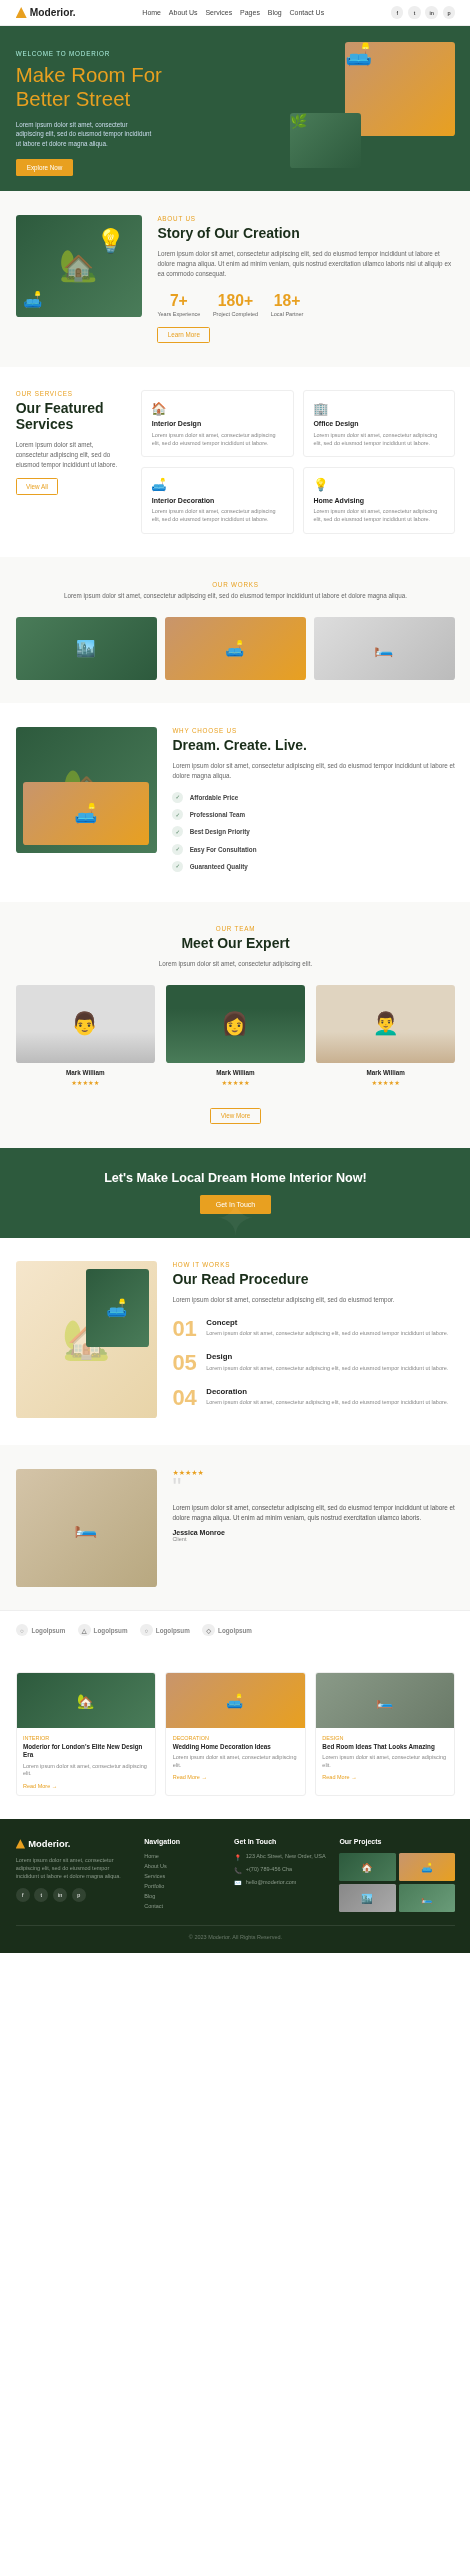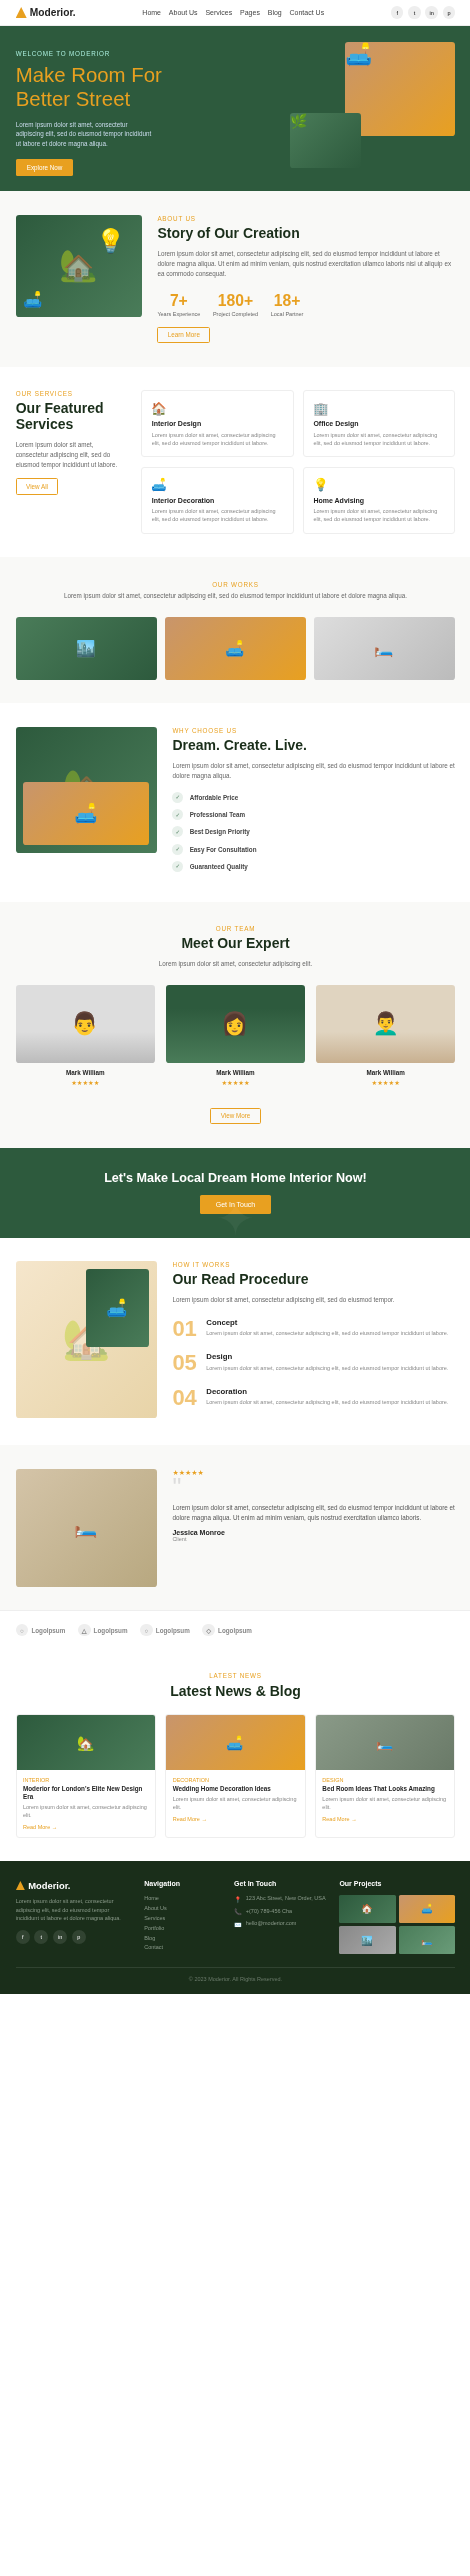--- a/index.html
+++ b/index.html
@@ -420,24 +420,20 @@
     <div class="partner-logo-icon">○</div>
     <span>Logolpsum</span>
   </div>
   <div class="partner-logo">
     <div class="partner-logo-icon">◇</div>
     <span>Logolpsum</span>
   </div>
 </div>
 
 <section class="news-section">
-  <div class="news-header">
-    <div class="section-label">LATEST NEWS</div>
-    <h2 class="section-title">Latest News &amp; Blog</h2>
-  </div>
   <div class="news-grid">
     <div class="news-card">
       <div class="news-img">🏡</div>
       <div class="news-body">
         <div class="news-cat">Interior</div>
         <div class="news-title">Moderior for London's Elite New Design Era</div>
         <div class="news-desc">Lorem ipsum dolor sit amet, consectetur adipiscing elit.</div>
         <div class="news-readmore">
           <span>Read More</span> 
             <span>→</span>

